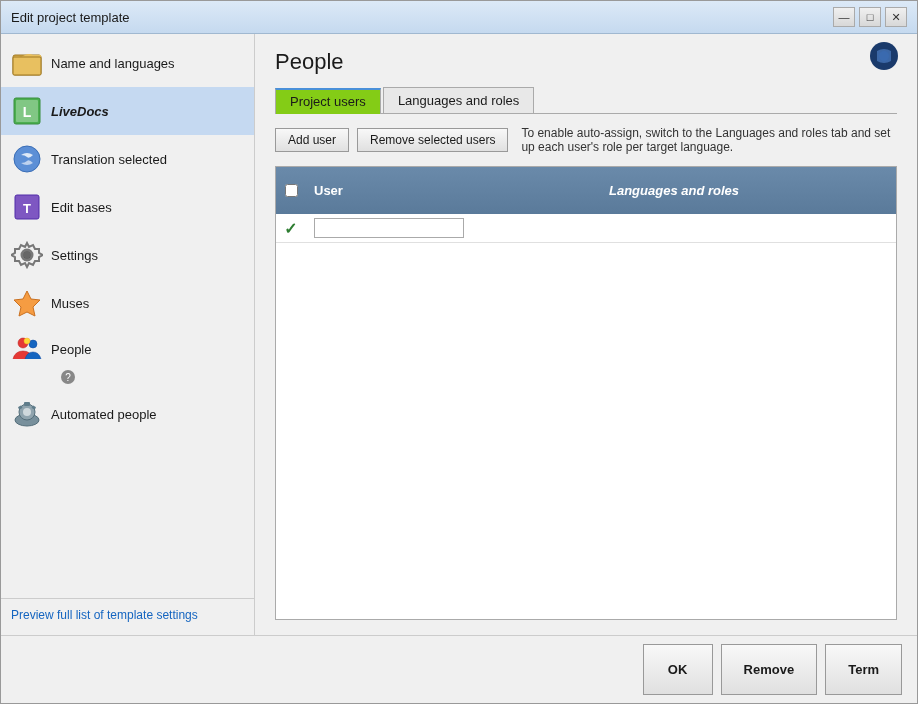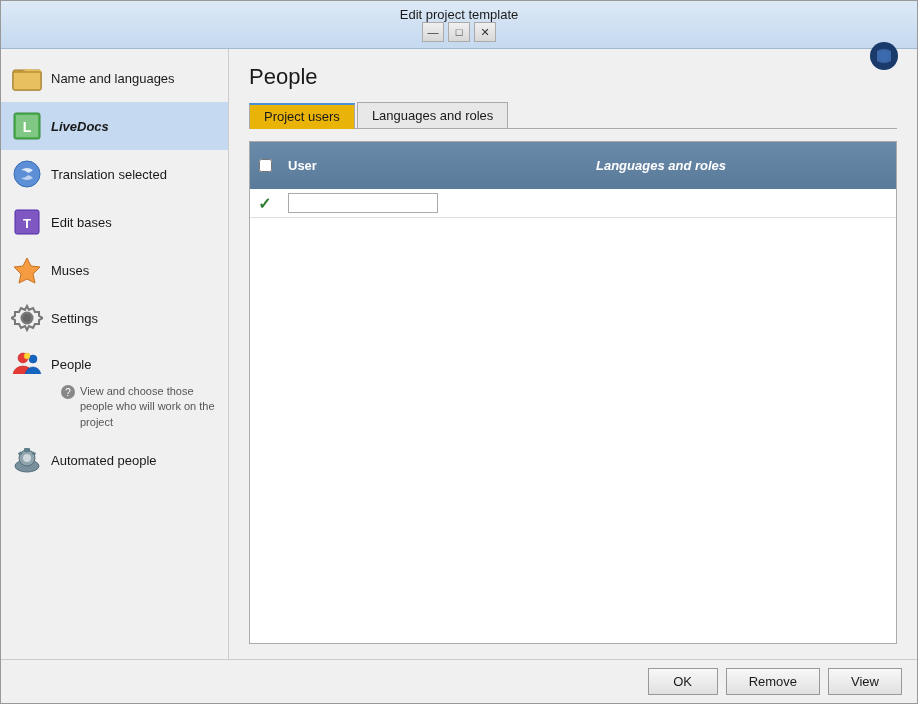--- a/index.html
+++ b/index.html
@@ -15,21 +15,20 @@
       position: relative;
     }
 
     .title-bar {
       background: linear-gradient(to bottom, #dce9f7, #c5d9ef);
       padding: 6px 10px;
       display: flex;
       align-items: center;
       justify-content: space-between;
       border-bottom: 1px solid #a0b8d0;
-      flex-direction: column;
     }
 
     .title-bar-title {
       font-size: 13px;
       color: #1a1a1a;
       font-weight: normal;
     }
 
     .title-bar-controls {
       display: flex;
@@ -50,21 +49,21 @@
     }
 
     .main-content {
       display: flex;
       flex: 1;
       overflow: hidden;
     }
 
     
     .sidebar {
-      width: 228px;
+      width: 254px;
       background: #f0f0f0;
       border-right: 1px solid #ccc;
       padding: 5px 0;
       display: flex;
       flex-direction: column;
     }
 
     .sidebar-item {
       display: flex;
       align-items: center;
@@ -174,21 +173,21 @@
       cursor: pointer;
       font-size: 13px;
       background: #e8e8e8;
       border: 1px solid #aaa;
       border-bottom: none;
       margin-right: 2px;
       color: #1a1a1a;
     }
 
     .tab.active {
-      background: #eab308;
+      background: #84cc16;
       border-top: 2px solid #4a90d9;
       padding-top: 4px;
       position: relative;
       bottom: -1px;
       z-index: 1;
     }
 
     
     .toolbar {
       display: flex;
@@ -273,27 +272,28 @@
       display: flex;
       justify-content: flex-end;
       align-items: center;
       padding: 8px 15px;
       border-top: 1px solid #ccc;
       background: #f0f0f0;
       gap: 8px;
     }
 
     .bottom-btn {
-      padding: 5px 22px;
+      padding: 17px 22px;
       background: linear-gradient(to bottom, #f8f8f8, #e0e0e0);
       border: 1px solid #999;
       cursor: pointer;
       font-size: 13px;
       color: #1a1a1a;
       min-width: 70px;
+      font-weight: bold;
     }
 
     
     .icon-svg {
       width: 32px;
       height: 32px;
     }
   </style>
 </head>
 <body>
@@ -352,89 +352,96 @@
             <rect x="4" y="4" width="24" height="24" rx="2" fill="#7e57c2" stroke="#512da8" stroke-width="1"></rect>
             <text x="16" y="22" font-size="13" text-anchor="middle" fill="white" font-weight="bold">T</text>
           </svg>
         </div>
         <span class="sidebar-item-label">Edit bases</span>
       </div>
 
       <div class="sidebar-item">
         <div class="sidebar-item-icon">
           <svg class="icon-svg" viewBox="0 0 32 32" xmlns="http://www.w3.org/2000/svg">
-            <path d="M16 4 L20 12 L29 13 L22 20 L24 29 L16 25 L8 29 L10 20 L3 13 L12 12 Z" fill="#f59c42" stroke="#c97020" stroke-width="1"></path>
-          </svg>
-        </div>
-        <span class="sidebar-item-label">Muses</span>
-      </div>
-
-      <div class="sidebar-item">
-        <div class="sidebar-item-icon">
-          <svg class="icon-svg" viewBox="0 0 32 32" xmlns="http://www.w3.org/2000/svg">
             <circle cx="16" cy="16" r="4" fill="#666" stroke="#444" stroke-width="1"></circle>
             <path d="M16 4 L18 8 L22 6 L24 10 L28 10 L28 14 L32 16 L28 18 L28 22 L24 22 L22 26 L18 24 L16 28 L14 24 L10 26 L8 22 L4 22 L4 18 L0 16 L4 14 L4 10 L8 10 L10 6 L14 8 Z" fill="none" stroke="#777" stroke-width="2"></path>
             <circle cx="16" cy="16" r="5" fill="none" stroke="#777" stroke-width="3"></circle>
           </svg>
         </div>
         <span class="sidebar-item-label">Settings</span>
+      </div>
+
+      <div class="sidebar-item">
+        <div class="sidebar-item-icon">
+          <svg class="icon-svg" viewBox="0 0 32 32" xmlns="http://www.w3.org/2000/svg">
+            <path d="M16 4 L20 12 L29 13 L22 20 L24 29 L16 25 L8 29 L10 20 L3 13 L12 12 Z" fill="#f59c42" stroke="#c97020" stroke-width="1"></path>
+          </svg>
+        </div>
+        <span class="sidebar-item-label">Muses</span>
       </div>
 
       <div class="sidebar-item-expandable">
         <div class="top-row">
           <div class="sidebar-item-icon">
             <svg class="icon-svg" viewBox="0 0 32 32" xmlns="http://www.w3.org/2000/svg">
               <circle cx="12" cy="10" r="5" fill="#e53935" stroke="#b71c1c" stroke-width="0.5"></circle>
               <path d="M2 26 Q4 18 12 18 Q20 18 22 26" fill="#e53935" stroke="#b71c1c" stroke-width="0.5"></path>
               <circle cx="22" cy="11" r="4" fill="#1565c0" stroke="#0d47a1" stroke-width="0.5"></circle>
               <path d="M14 26 Q16 19 22 19 Q28 19 30 26" fill="#1565c0" stroke="#0d47a1" stroke-width="0.5"></path>
               <circle cx="16" cy="8" r="3" fill="#fdd835" stroke="#f9a825" stroke-width="0.5"></circle>
             </svg>
           </div>
           <span class="sidebar-item-label">People</span>
         </div>
         <div class="sidebar-question">
           <div class="question-icon">?</div>
-          <span class="sidebar-sub-text">View and choose those people who will work on the project</span>
         </div>
       </div>
 
       <div class="sidebar-item">
         <div class="sidebar-item-icon">
           <svg class="icon-svg" viewBox="0 0 32 32" xmlns="http://www.w3.org/2000/svg">
             <ellipse cx="16" cy="22" rx="12" ry="6" fill="#78909c" stroke="#546e7a" stroke-width="1"></ellipse>
             <circle cx="16" cy="14" r="8" fill="#90a4ae" stroke="#546e7a" stroke-width="1"></circle>
             <circle cx="16" cy="14" r="4" fill="#cfd8dc"></circle>
             <rect x="13" y="4" width="6" height="4" rx="1" fill="#607d8b"></rect>
             <rect x="7" y="8" width="4" height="3" rx="1" fill="#607d8b" transform="rotate(-30 9 9)"></rect>
             <rect x="21" y="8" width="4" height="3" rx="1" fill="#607d8b" transform="rotate(30 23 9)"></rect>
           </svg>
         </div>
         <span class="sidebar-item-label">Automated people</span>
       </div>
 
+      <div class="sidebar-footer">
+        <a class="sidebar-footer-link">Preview full list of template settings</a>
+      </div>
     </div>
 
     <div class="right-panel">
 
       <div style="position:absolute; top:40px; right:18px;">
         <svg width="30" height="30" viewBox="0 0 30 30" xmlns="http://www.w3.org/2000/svg">
           <ellipse cx="15" cy="15" rx="14" ry="14" fill="#1a3a6b"></ellipse>
           <path d="M8 10 Q15 6 22 10 L22 20 Q15 24 8 20 Z" fill="#4a7abf" opacity="0.7"></path>
           <circle cx="15" cy="15" r="5" fill="#3a6aaf"></circle>
         </svg>
       </div>
 
       <h1 class="panel-title">People</h1>
 
       <div class="tabs">
         <div class="tab active">Project users</div>
         <div class="tab">Languages and roles</div>
       </div>
 
+      <div class="toolbar">
+        <button class="toolbar-btn">Add user</button>
+        <button class="toolbar-btn">Remove selected users</button>
+        <span class="toolbar-info">To enable auto-assign, switch to the Languages and roles tab and set up each user's role per target language.</span>
+      </div>
 
       <div class="table-container">
         <div class="table-header">
           <div class="table-header-cell center">
             <input type="checkbox" style="cursor: pointer;">
           </div>
           <div class="table-header-cell">User</div>
           <div class="table-header-cell" style="font-style:italic;">Languages and roles</div>
         </div>
         <div class="table-row">
@@ -446,15 +453,15 @@
           </div>
           <div class="table-cell"></div>
         </div>
       </div>
     </div>
   </div>
 
   <div class="bottom-bar">
     <button class="bottom-btn">OK</button>
     <button class="bottom-btn">Remove</button>
-    <button class="bottom-btn">View</button>
+    <button class="bottom-btn">Term</button>
   </div>
 </div>
 
 </body></html>

